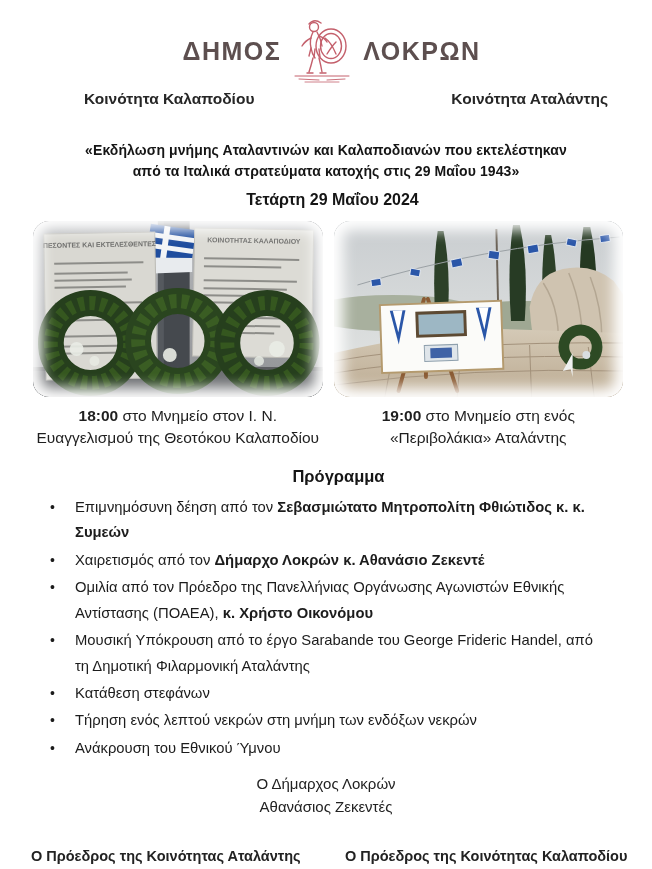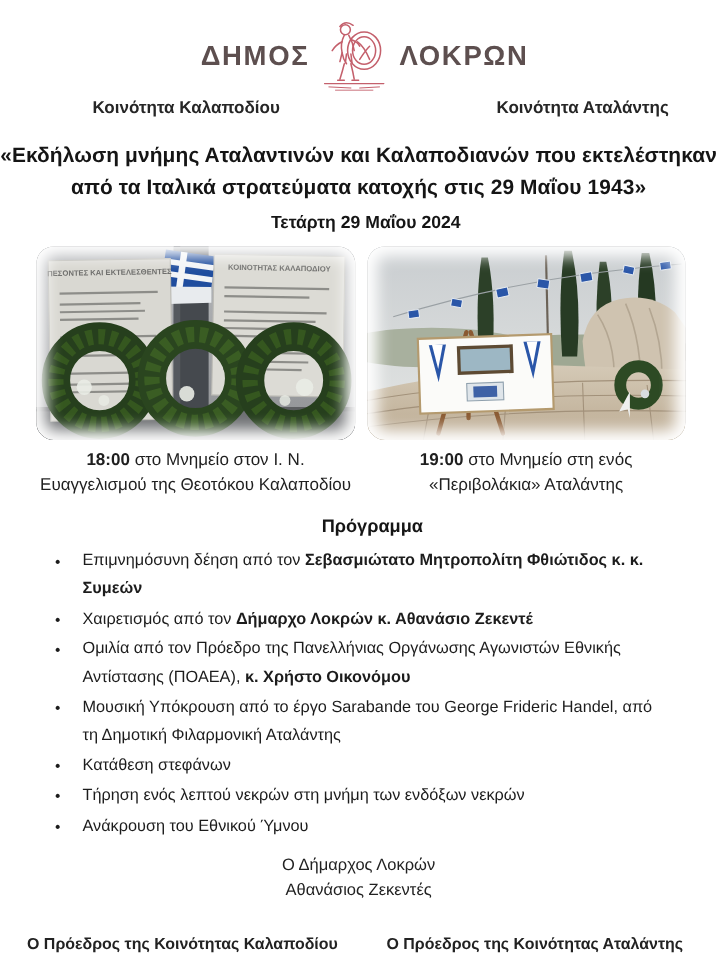--- a/index.html
+++ b/index.html
@@ -21,22 +21,22 @@
   }
   .emblem { width:62px; height:66px; flex:0 0 auto; }
 
   .communities {
     display:flex; justify-content:space-between;
     padding:4px 44px 0 84px; font-size:15.5px; font-weight:600; color:#262626;
   }
 
   
   .event-title {
-    margin-top:20px; text-align:center;
-    font-size:19px; font-weight:700; line-height:1.5; color:#151515;
+    margin-top:32px; text-align:center;
+    font-size:14px; font-weight:700; line-height:1.5; color:#151515;
     letter-spacing:0.1px;
   }
   .event-date {
     margin-top:9px; text-align:center;
     font-size:16px; font-weight:700; color:#151515;padding-left:13px;
   }
 
   
   .photo-row {
     display:flex; gap:11px; margin:12px 29px 0 33px; height:176px;
@@ -326,22 +326,22 @@
     </li>
   </ul>
 
   <div class="mayor-block">
     <span>Ο Δήμαρχος Λοκρών</span><br>
     <span>Αθανάσιος Ζεκεντές</span>
   </div>
 
   <div class="presidents-row">
     <div class="president-block">
+      <span>Ο Πρόεδρος της Κοινότητας Αταλάντης</span><br>
+      
+    </div>
+    <div class="president-block">
       <span>Ο Πρόεδρος της Κοινότητας Καλαποδίου</span><br>
       
     </div>
-    <div class="president-block">
-      <span>Ο Πρόεδρος της Κοινότητας Αταλάντης</span><br>
-      
-    </div>
   </div>
 
 </div>
 
 </body></html>

